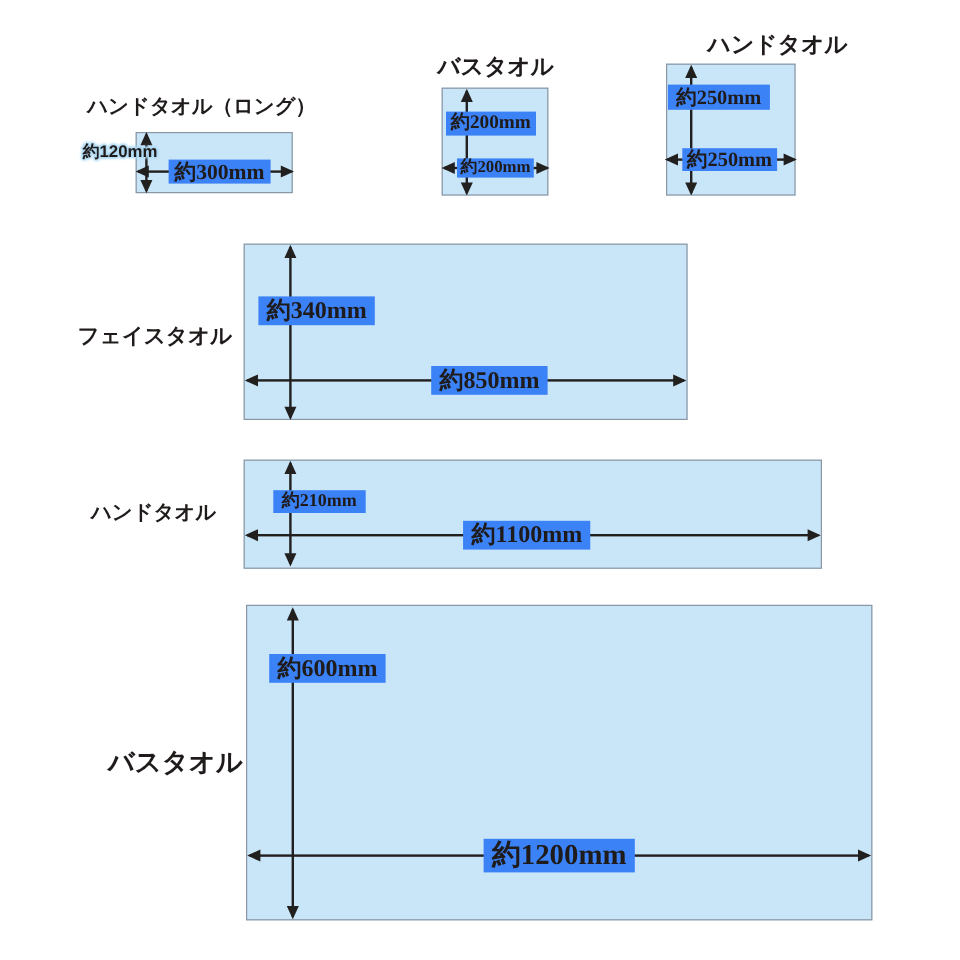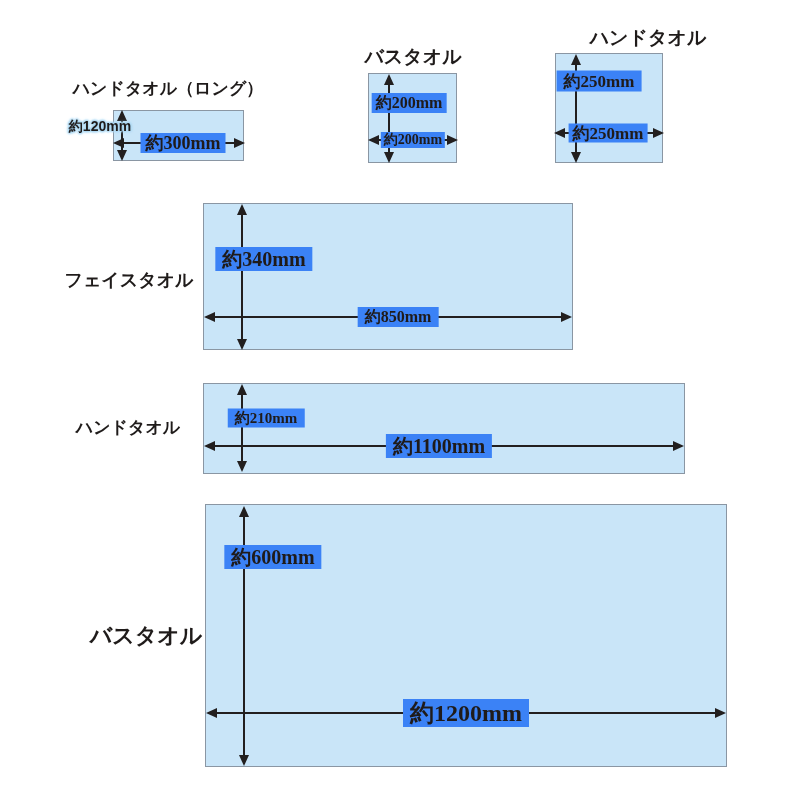--- a/index.html
+++ b/index.html
@@ -38,21 +38,21 @@
   .tc-dv{left:575px;top:56px;height:105px;}
   .tc-dh{top:132px;left:556px;width:106px;}
   .tc-vl{left:599px;top:81px;font-size:17px;}
   .tc-hl{left:608px;top:133px;font-size:17px;padding:1px 4px;}
   
   .td-label{left:129px;top:281px;font-size:18px;}
   .td-rect{left:203px;top:203px;width:370px;height:147px;}
   .td-dv{left:241px;top:206px;height:142px;}
   .td-dh{top:316px;left:206px;width:364px;}
   .td-vl{left:264px;top:259px;font-size:20px;}
-  .td-hl{left:398px;top:317px;font-size:16px;}
+  .td-hl{left:408px;top:317px;font-size:20px;}
   
   .te-label{left:128px;top:428px;font-size:17px;}
   .te-rect{left:203px;top:383px;width:482px;height:91px;}
   .te-dv{left:241px;top:386px;height:84px;}
   .te-dh{top:445px;left:206px;width:476px;}
   .te-vl{left:266px;top:418px;font-size:15px;}
   .te-hl{left:439px;top:446px;font-size:20px;}
   
   .tf-label{left:146px;top:636px;font-size:22px;}
   .tf-rect{left:205px;top:504px;width:522px;height:263px;}

